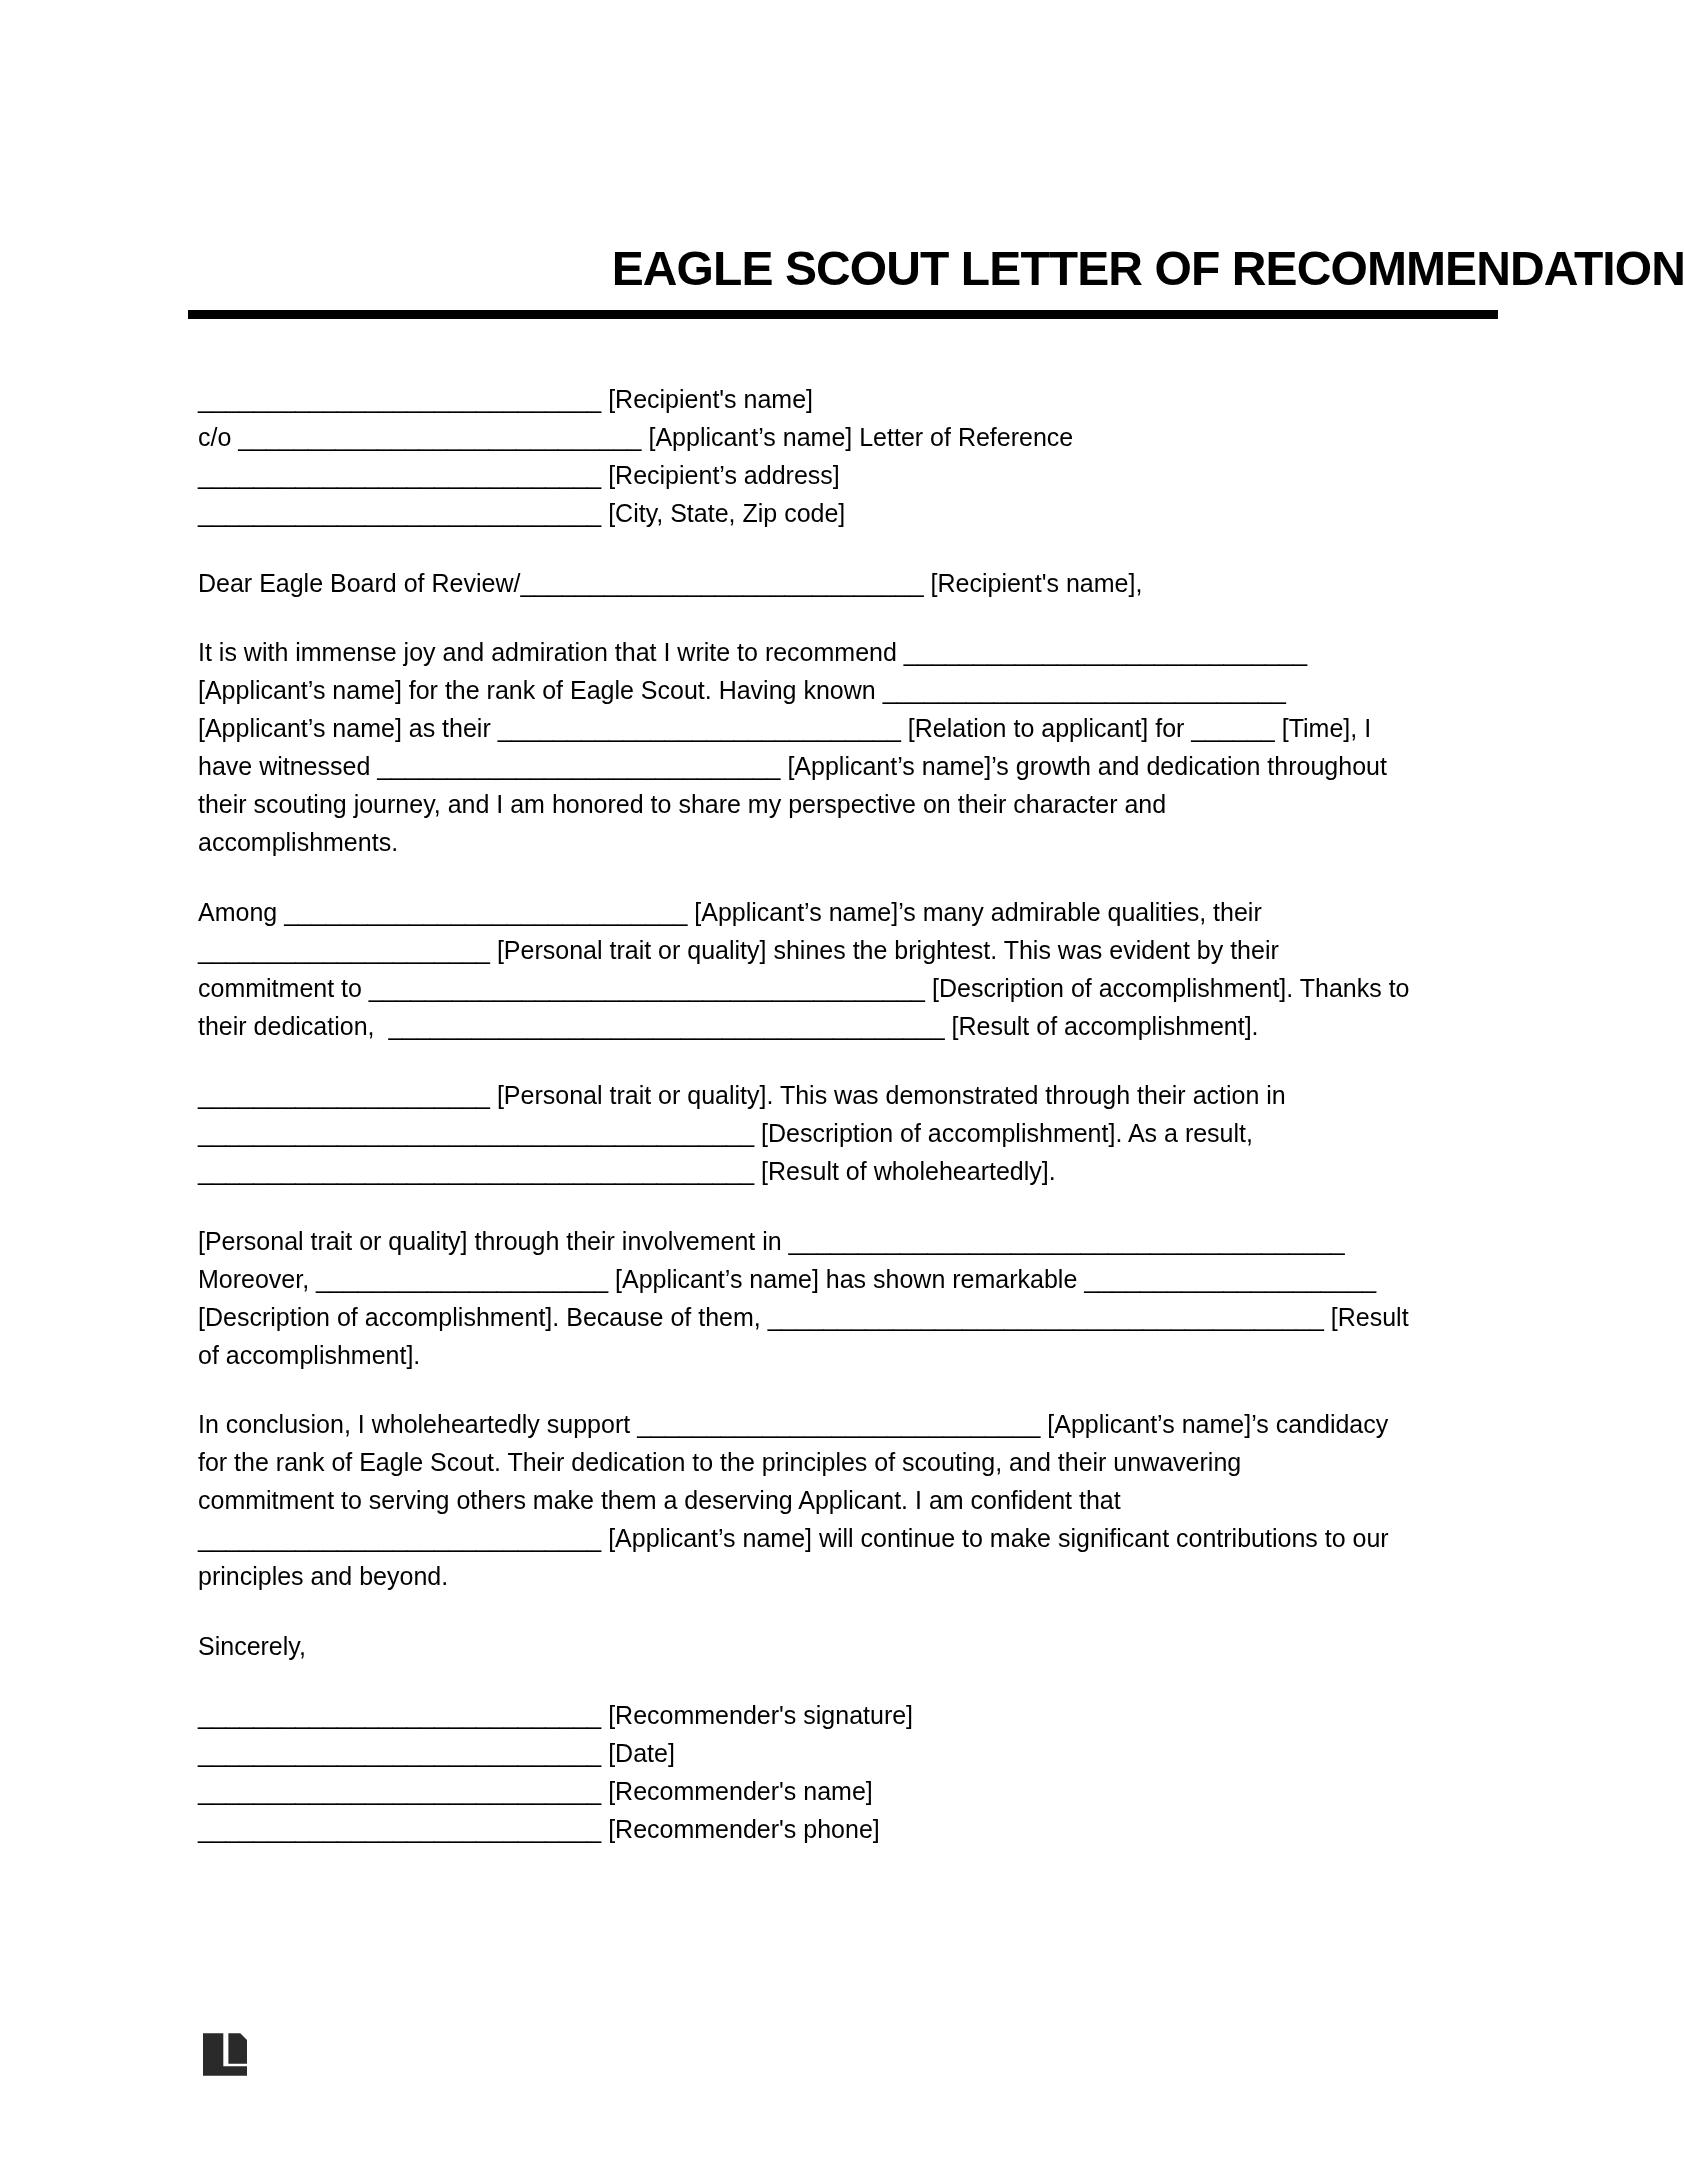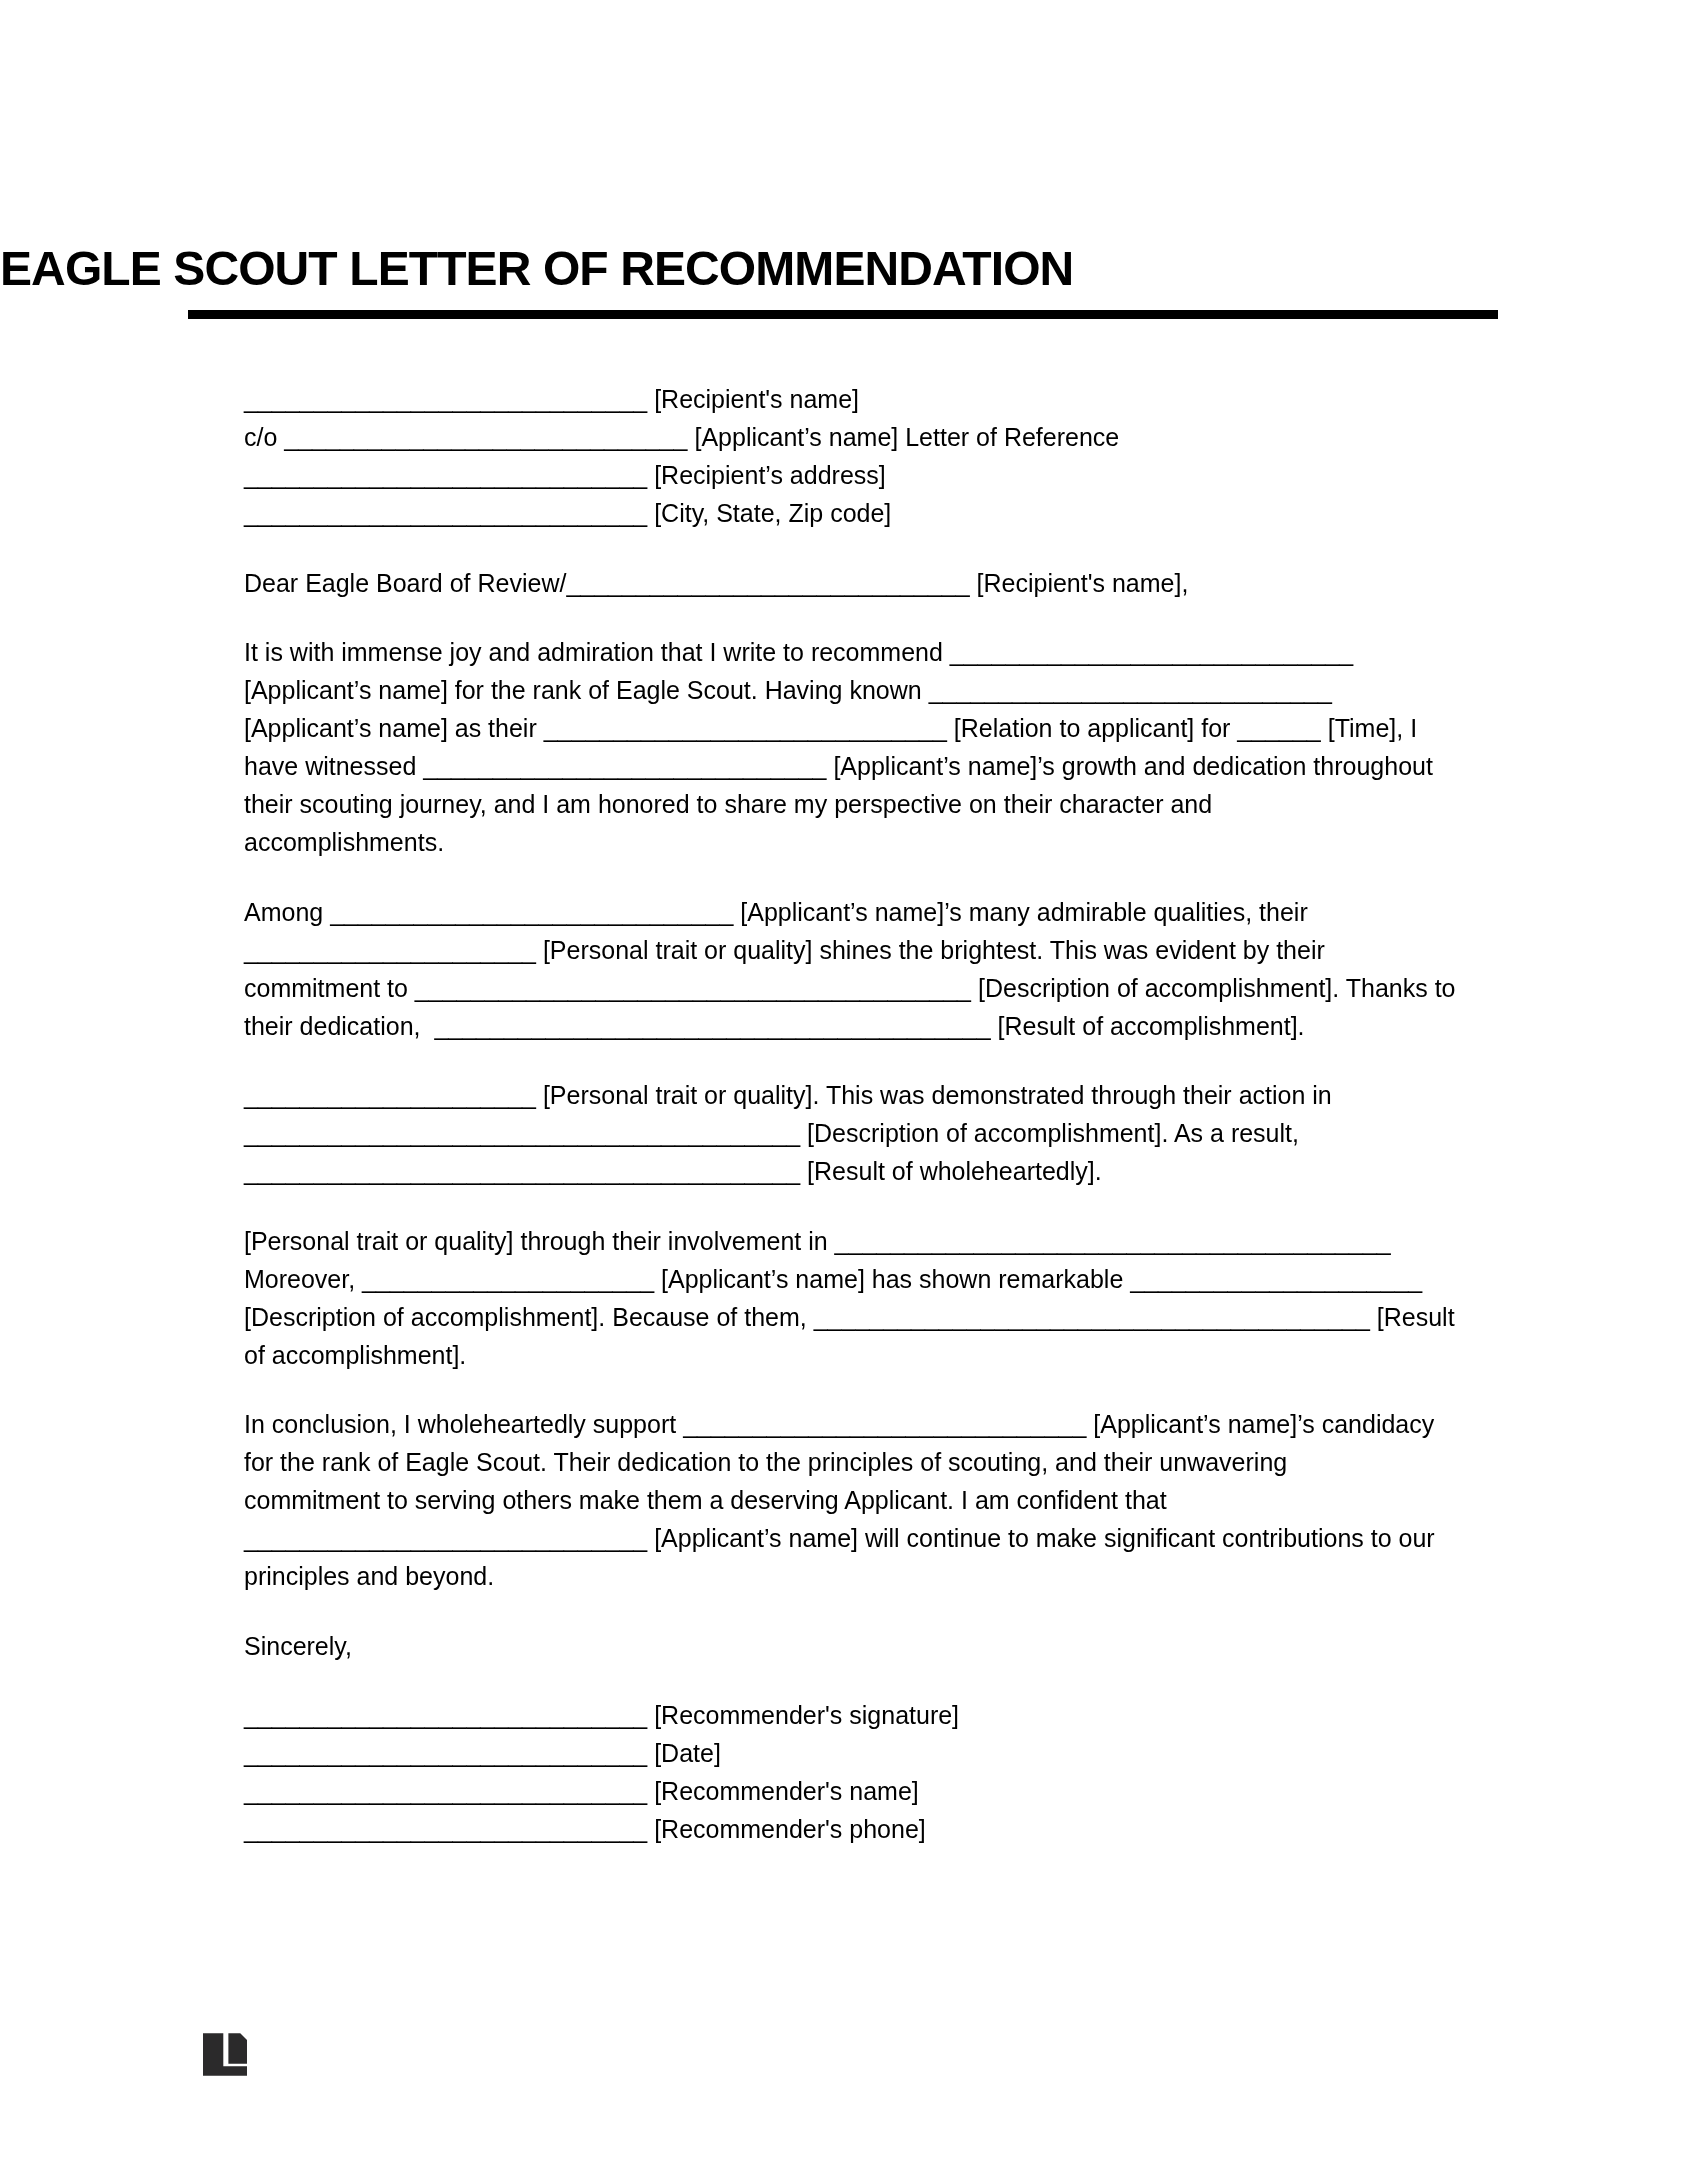--- a/index.html
+++ b/index.html
@@ -6,36 +6,36 @@
   html, body { background: #ffffff; }
   .page {
     position: relative;
     width: 1685px;
     height: 2181px;
     background: #ffffff;
     color: #000000;
     font-family: "Liberation Sans", "DejaVu Sans", sans-serif;
     overflow: hidden;
   }
-  .doc-header { text-align: left; }
+  .doc-header { text-align: right; }
   .doc-title {
     margin-top: 245px;
     font-size: 48px;
     line-height: 48px;
     font-weight: bold;
     letter-spacing: -0.9px;
     white-space: nowrap;
   }
   .title-rule {
     width: 1310px;
     height: 9.4px;
     background: #000000;
     margin: 17px auto 61px auto;
   }
-  .content { padding: 0 69px 0 198px; margin-left: 46px; }
+  .content { padding: 0 69px 0 198px; }
   .block { margin-bottom: 31.5px; }
   .line {
     font-size: 25px;
     line-height: 38px;
     white-space: pre;
   }
   .logo {
     position: absolute;
     left: 203px;
     top: 2033px;

